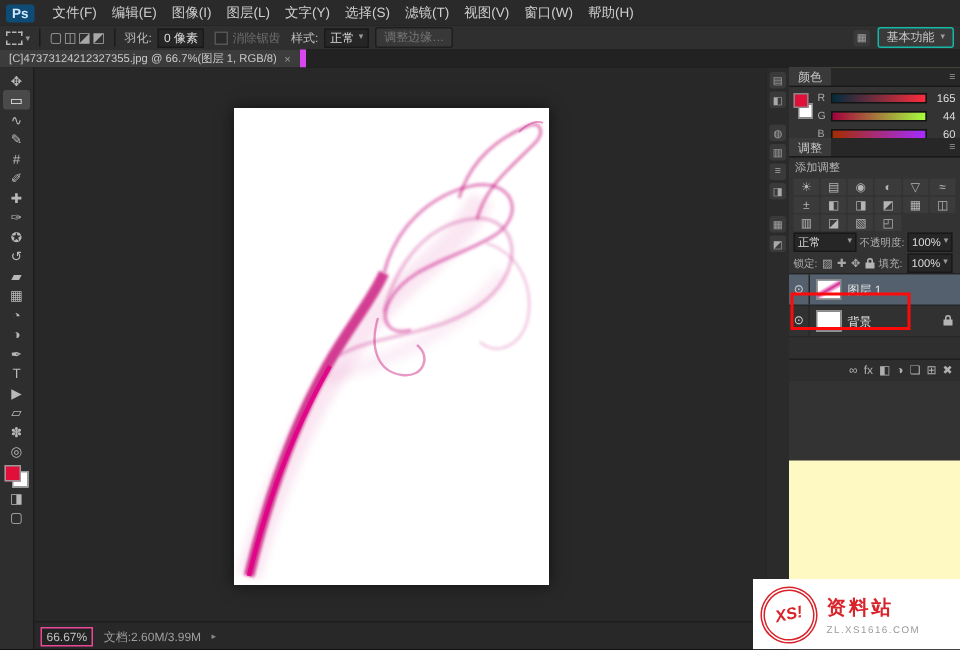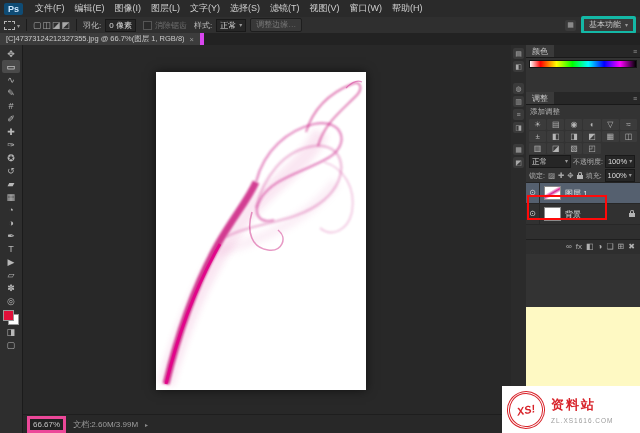--- a/index.html
+++ b/index.html
@@ -24,21 +24,21 @@
   .bool-group{display:flex;gap:1px;}
   .bool-group span{font-size:9px;color:#a8a8a8;}
   .opt-label{color:#bdbdbd;}
   .opt-input{background:#262626;border:1px solid #191919;padding:0 3px;height:11px;
              line-height:11px;color:#ddd;display:inline-flex;align-items:center;gap:3px;}
   .cb{width:7px;height:7px;border:1px solid #555;background:#2a2a2a;display:inline-block;}
   .disabled{color:#6e6e6e;}
   .refine-btn{border:1px solid #1e1e1e;background:#383838;color:#777;padding:0 5px;
               height:12px;line-height:12px;border-radius:2px;}
   .right-opts{margin-left:auto;display:flex;align-items:center;gap:5px;}
-  .ws-btn{border:3px solid #14b8a6;background:#3a3a3a;color:#c9c9c9;height:12px;
+  .ws-btn{border:1px solid #14b8a6;background:#3a3a3a;color:#c9c9c9;height:12px;
           line-height:12px;padding:0 5px;border-radius:2px;display:flex;gap:4px;align-items:center;}
 
   
   .tabbar{position:absolute;left:0;top:33px;right:0;height:12px;background:#222;
           border-bottom:1px solid #0d0d0d;}
   .doc-tab{position:absolute;left:0;top:0;height:12px;background:#3c3c3c;color:#c9c9c9;
            font-size:7.5px;display:flex;align-items:center;gap:5px;padding:0 6px;
            border-right:4px solid #d946ef;}
   .tab-close{color:#9a9a9a;}
 
@@ -55,21 +55,21 @@
 
   
   .canvas{position:absolute;left:23px;top:45px;width:488px;bottom:18px;background:#282828;}
   .document{position:absolute;left:133px;top:27px;width:210px;height:318px;background:#fff;
             box-shadow:0 0 10px rgba(0,0,0,.6);}
 
   
   .statusbar{position:absolute;left:23px;bottom:0;width:488px;height:18px;background:#282828;
              border-top:1px solid #1e1e1e;display:flex;align-items:center;font-size:8px;
              color:#9f9f9f;padding:0 4px;gap:7px;}
-  .zoom-box{background:#222;border:3px solid #ec4899;padding:0 3px;height:11px;
+  .zoom-box{background:#222;border:1px solid #ec4899;padding:0 3px;height:11px;
             line-height:11px;color:#c5c5c5;}
   .flyout{font-size:6px;color:#8a8a8a;}
 
   
   .rail{position:absolute;left:511px;top:45px;width:15px;bottom:0;background:#2b2b2b;
         border-right:1px solid #1a1a1a;display:flex;flex-direction:column;align-items:center;
         padding-top:3px;gap:2px;}
   .rail-icon{width:11px;height:11px;background:#3a3a3a;border-radius:2px;color:#a8a8a8;
              font-size:7px;display:flex;align-items:center;justify-content:center;}
   .rail-gap{height:7px;}
@@ -284,20 +284,43 @@
     <span class="rail-icon">◩</span>
   </div>
 
   <div class="dock">
 
     <div class="panel panel-color">
       <div class="panel-tabs">
         <span class="panel-tab active">颜色</span>
         <span class="panel-menu">≡</span>
       </div>
+      <div class="color-body">
+        <span class="mini-swatches">
+          <span class="mini-fg"></span>
+          <span class="mini-bg"></span>
+        </span>
+        <span class="sliders">
+          <span class="slider-row">
+            <span class="ch-label">R</span>
+            <span class="track track-r"></span>
+            <span class="ch-val">165</span>
+          </span>
+          <span class="slider-row">
+            <span class="ch-label">G</span>
+            <span class="track track-g"></span>
+            <span class="ch-val">44</span>
+          </span>
+          <span class="slider-row">
+            <span class="ch-label">B</span>
+            <span class="track track-b"></span>
+            <span class="ch-val">60</span>
+          </span>
+        </span>
+      </div>
       <div class="spectrum"></div>
     </div>
 
     <div class="panel panel-adjust">
       <div class="panel-tabs">
         <span class="panel-tab active">调整</span>
         <span class="panel-menu">≡</span>
       </div>
       <div class="adj-sub">添加调整</div>
       <div class="adj-grid">

